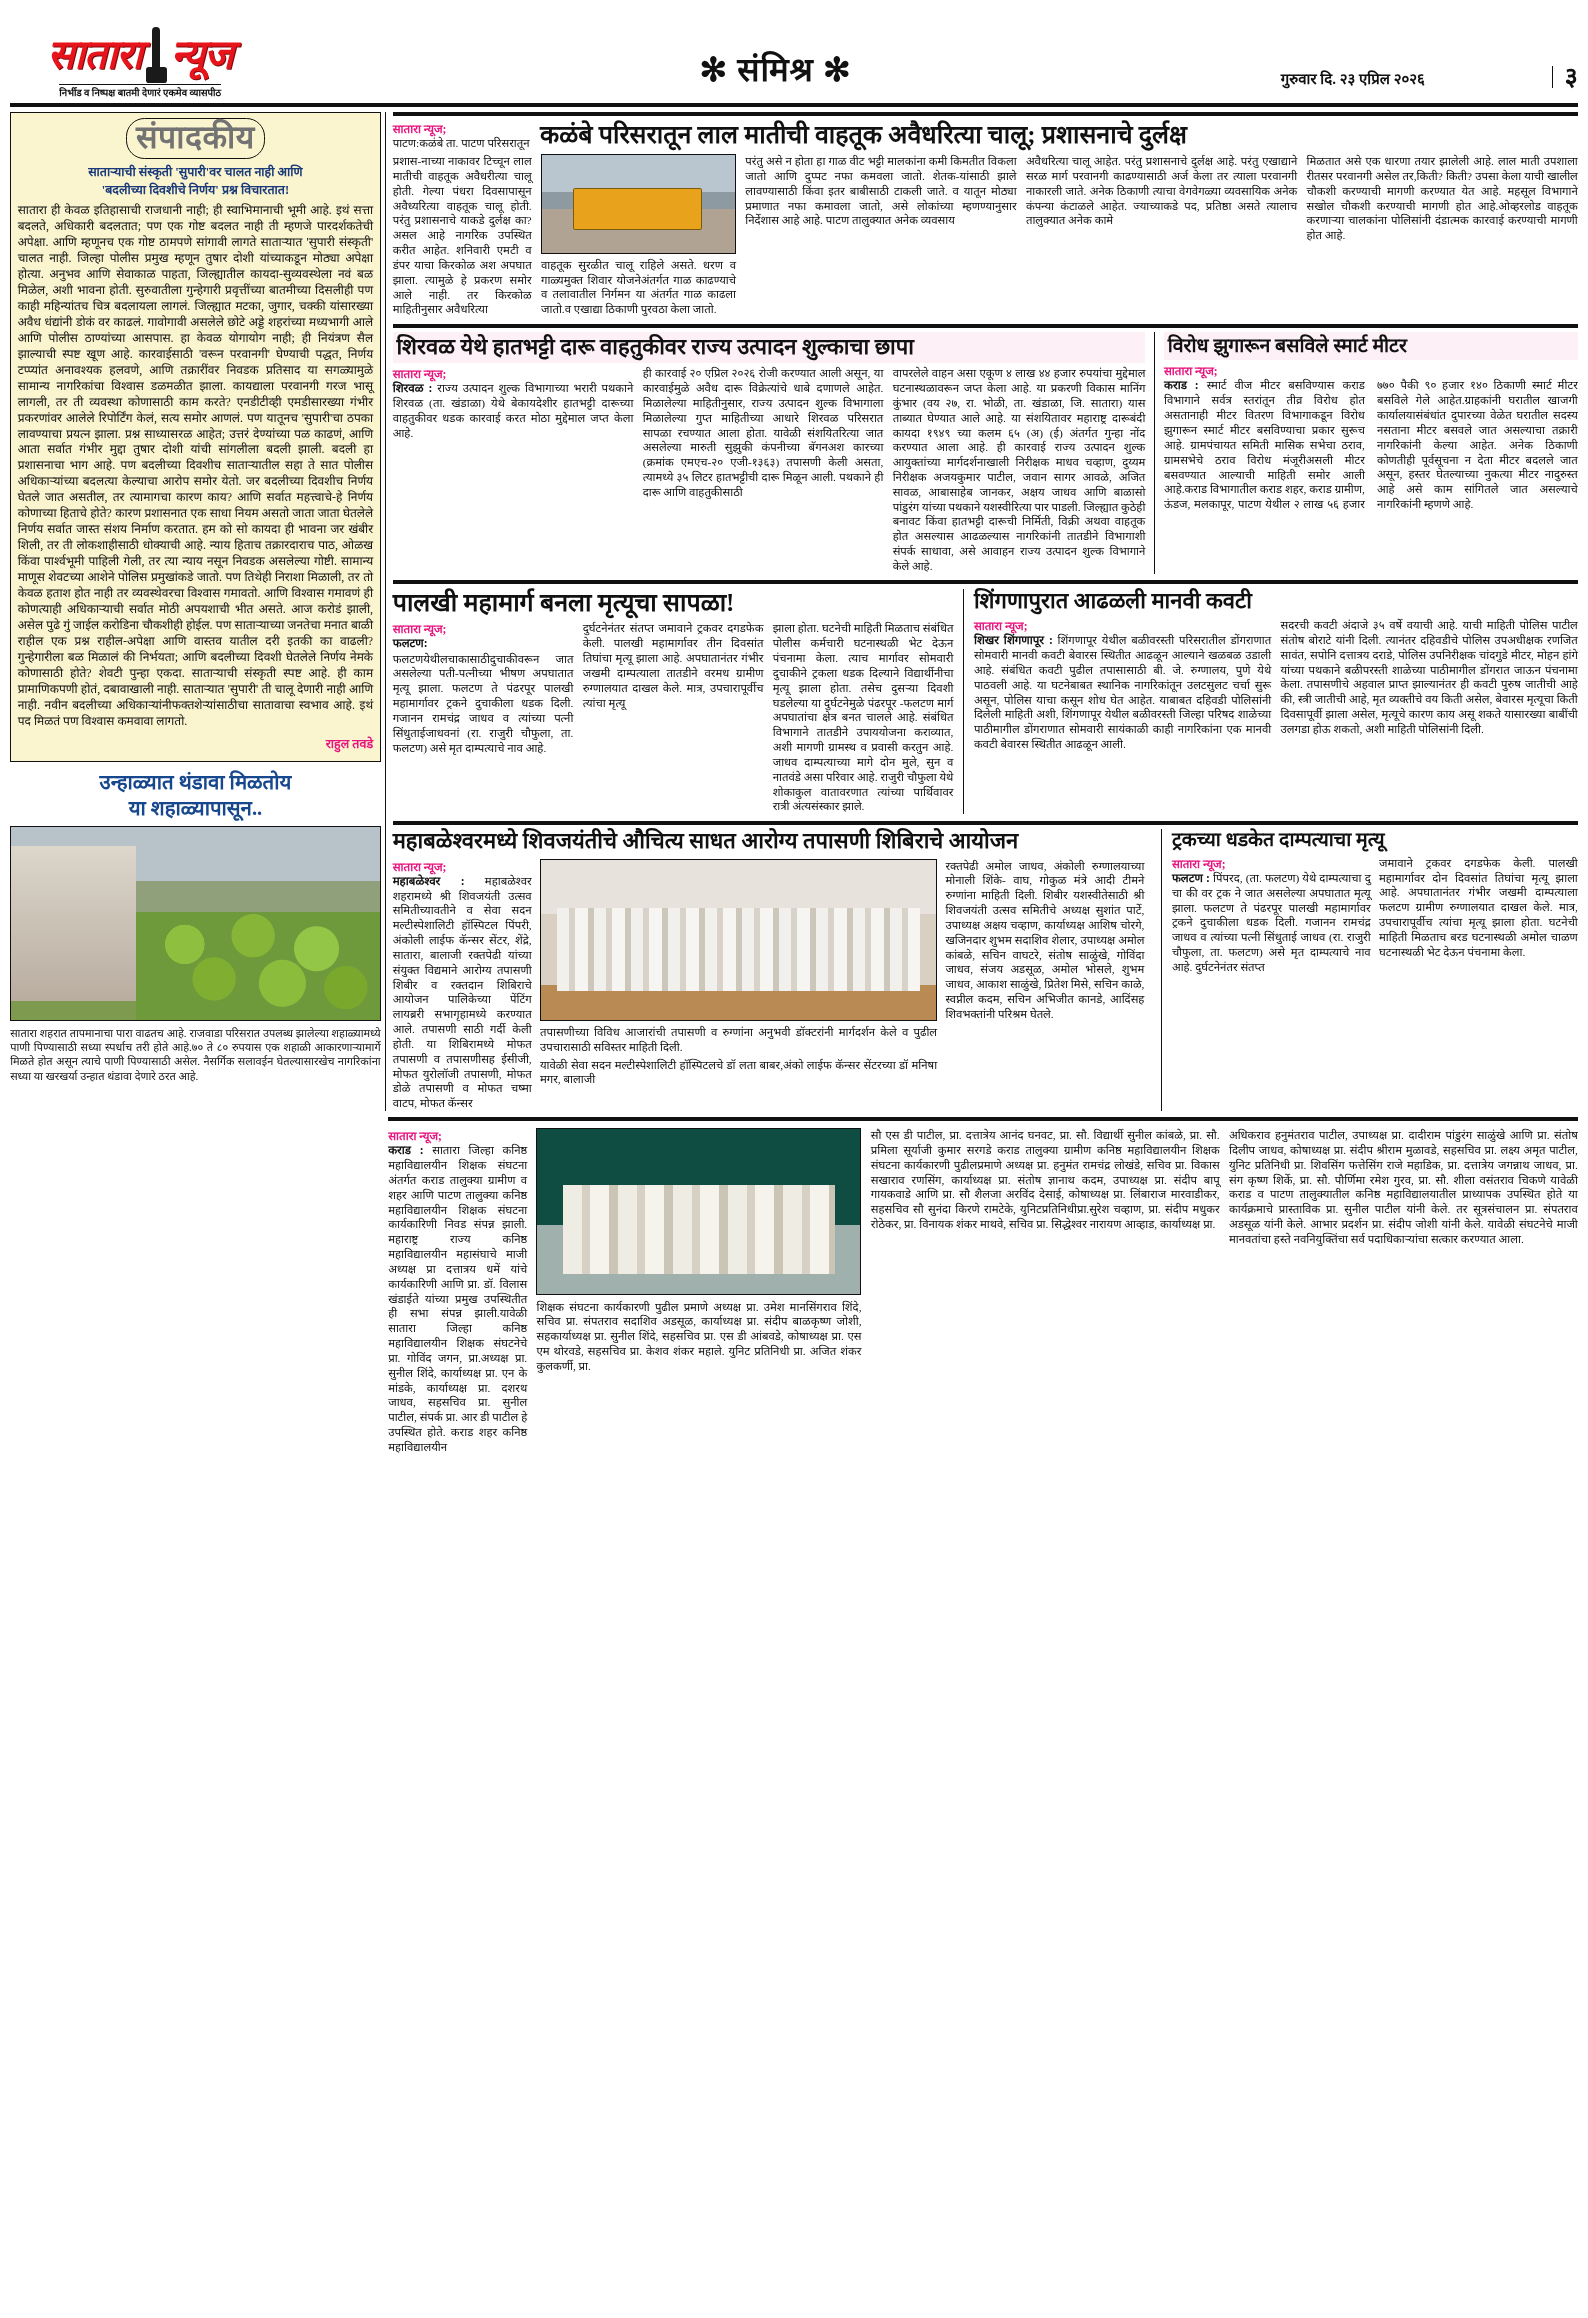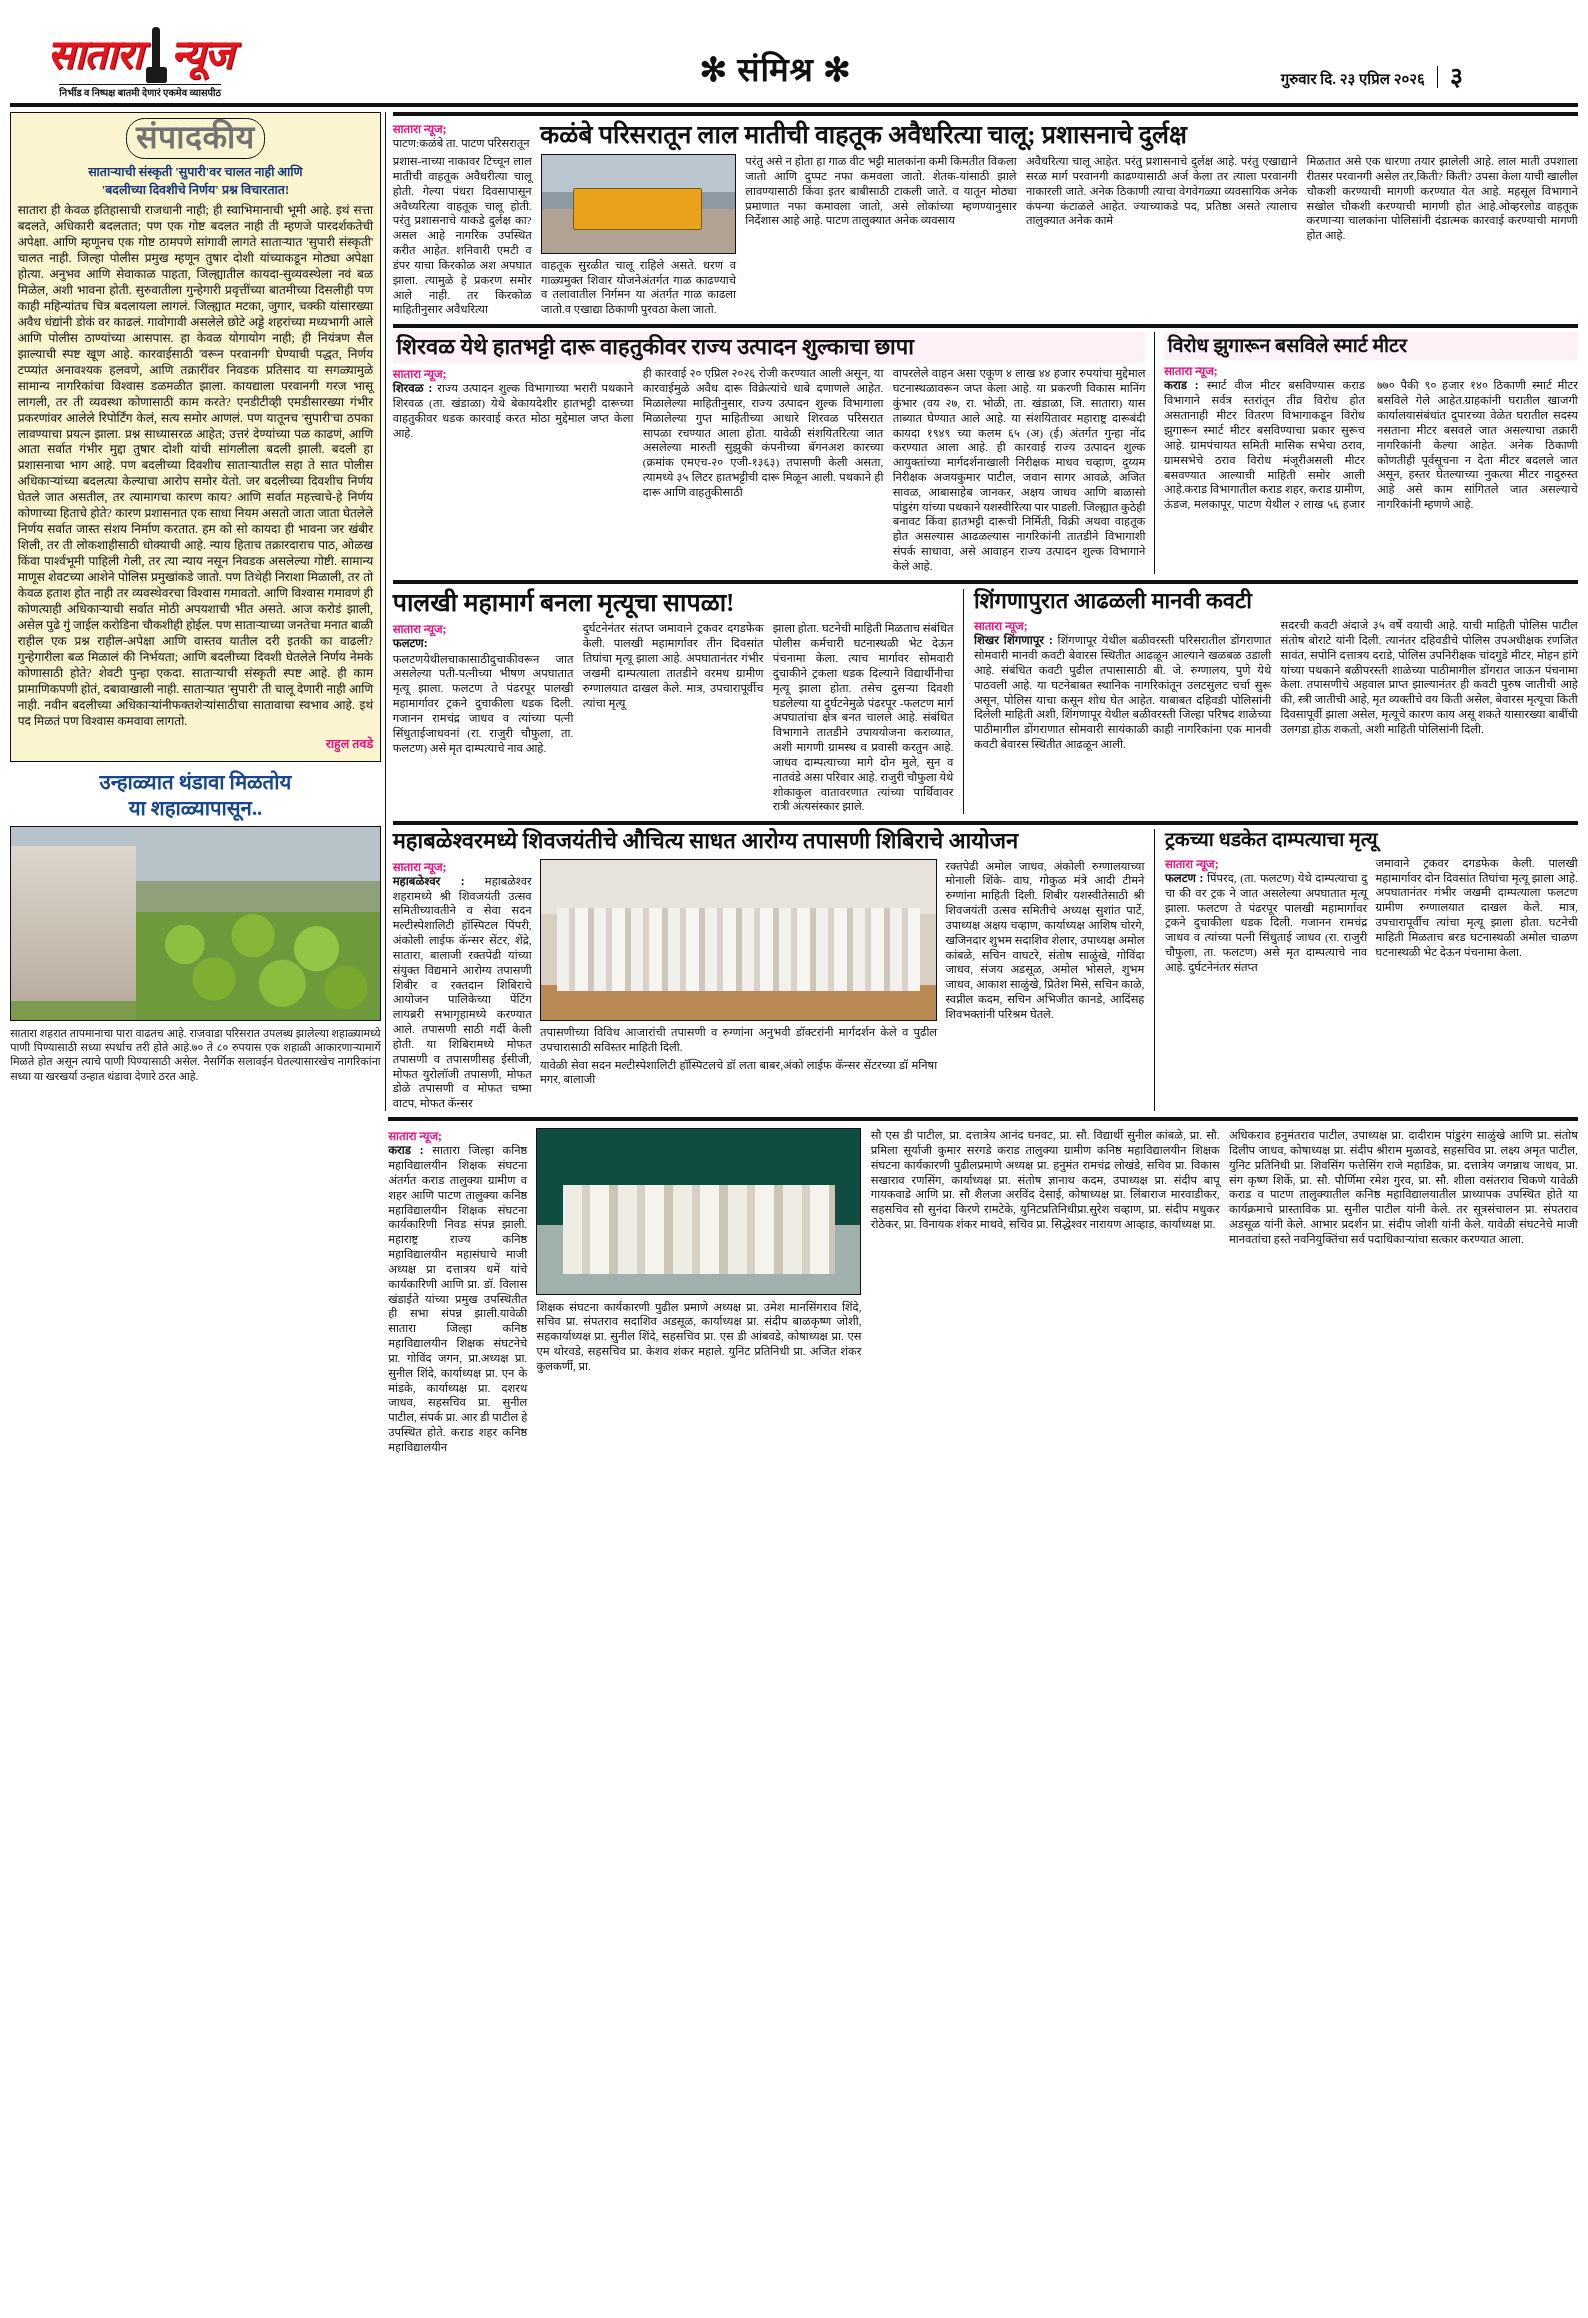--- a/index.html
+++ b/index.html
@@ -18,21 +18,21 @@
   .masthead { display:flex; align-items:flex-end; height:93px; position:relative; }
   .logo-wrap { width:260px; display:flex; flex-direction:column; align-items:center; justify-content:flex-end; padding-bottom:2.8px; }
   .logo-row { display:flex; align-items:center; justify-content:center; gap:1.9px; }
   .logo-text { font-family:"Liberation Serif",serif; font-weight:bold; color:#e8141b; font-size:40px; letter-spacing:-0.9px; line-height:1;
                font-style:italic; text-shadow:0.9px 0.9px 0 #7a0a0d; }
   .statue { width:25px; height:56px; position:relative; }
   .statue:before{content:"";position:absolute;left:8.3px;top:0;width:7.4px;height:42px;background:#1a1a1a;border-radius:3.7px 3.7px 0 0;}
   .statue:after{content:"";position:absolute;left:1.9px;top:40px;width:21.3px;height:16px;background:#1a1a1a;border-radius:2.8px;}
   .logo-tag { font-size:9.7px; color:#111; font-weight:bold; margin-top:0.9px; border-top:1.4px solid #111; padding-top:0.9px;}
   .mast-title { flex:1; text-align:center; font-size:33px; font-weight:bold; letter-spacing:0.9px; padding-bottom:10.2px; }
-  .mast-right { width:297px; display:flex; align-items:flex-end; justify-content:flex-start; gap:12px; padding-bottom:13px; }
+  .mast-right { width:297px; display:flex; align-items:flex-end; justify-content:space-between; gap:12px; padding-bottom:13px; }
   .mast-date { font-size:15px; font-weight:bold; }
   .mast-pageno { font-size:25px; font-weight:bold; border-left:1.9px solid #111; padding-left:12px; line-height:0.9;}
 
   .rule-thick { height:4.2px; background:#111; margin:1.9px 0 0 0; }
 
   
   .body-grid { display:flex; gap:0px; margin-top:4.6px; }
   .col-left { width:376px; flex:0 0 376px; border-right:1.4px solid #111; padding-right:4.6px;}
   .col-right { flex:1; padding-left:6.5px; }
 
@@ -235,21 +235,21 @@
               </div>
               <div style="flex:1">
                   <div class="txt">सदरची कवटी अंदाजे ३५ वर्षे वयाची आहे. याची माहिती पोलिस पाटील संतोष बोराटे यांनी दिली. त्यानंतर दहिवडीचे पोलिस उपअधीक्षक रणजित सावंत, सपोनि दत्तात्रय दराडे, पोलिस उपनिरीक्षक चांदगुडे मीटर, मोहन हांगे यांच्या पथकाने बळीपरस्ती शाळेच्या पाठीमागील डोंगरात जाऊन पंचनामा केला. तपासणीचे अहवाल प्राप्त झाल्यानंतर ही कवटी पुरुष जातीची आहे की, स्त्री जातीची आहे, मृत व्यक्तीचे वय किती असेल, बेवारस मृत्यूचा किती दिवसापूर्वी झाला असेल, मृत्यूचे कारण काय असू शकते यासारख्या बाबींची उलगडा होऊ शकतो, अशी माहिती पोलिसांनी दिली.</div>
                 </div>
             </div>
           </div>
         </div>
       </div>
 
       <div class="sec" style="margin-top:6.5px">
-        <div class="sec-inner" style="display:flex; gap:0">
+        <div class="sec-inner" style="display:flex; gap:7px">
           <div style="flex:0 0 761px; padding-right:9.3px">
             <div class="hl hl-l">महाबळेश्वरमध्ये शिवजयंतीचे औचित्य साधत आरोग्य तपासणी शिबिराचे आयोजन</div>
             <div style="display:flex; gap:8.3px; margin-top:4.6px;">
               <div style="flex:0 0 139px">
                 <div class="byline">सातारा न्यूज;</div>
                 <div class="txt"><span class="lede">महाबळेश्वर :</span>
                   <span>महाबळेश्वर शहरामध्ये श्री शिवजयंती उत्सव समितीच्यावतीने व सेवा सदन मल्टीस्पेशालिटी हॉस्पिटल पिंपरी, अंकोली लाईफ कॅन्सर सेंटर, शेंद्रे, सातारा, बालाजी रक्तपेढी यांच्या संयुक्त विद्यमाने आरोग्य तपासणी शिबीर व रक्तदान शिबिराचे आयोजन पालिकेच्या पेंटिंग लायब्ररी सभागृहामध्ये करण्यात आले. तपासणी साठी गर्दी केली होती. या शिबिरामध्ये मोफत तपासणी व तपासणीसह ईसीजी, मोफत युरोलॉजी तपासणी, मोफत डोळे तपासणी व मोफत चष्मा वाटप, मोफत कॅन्सर</span></div>
               </div>
               <div style="flex:1">
                 <div class="photo ph group" style="height:162px;margin-bottom:4.6px"></div>

